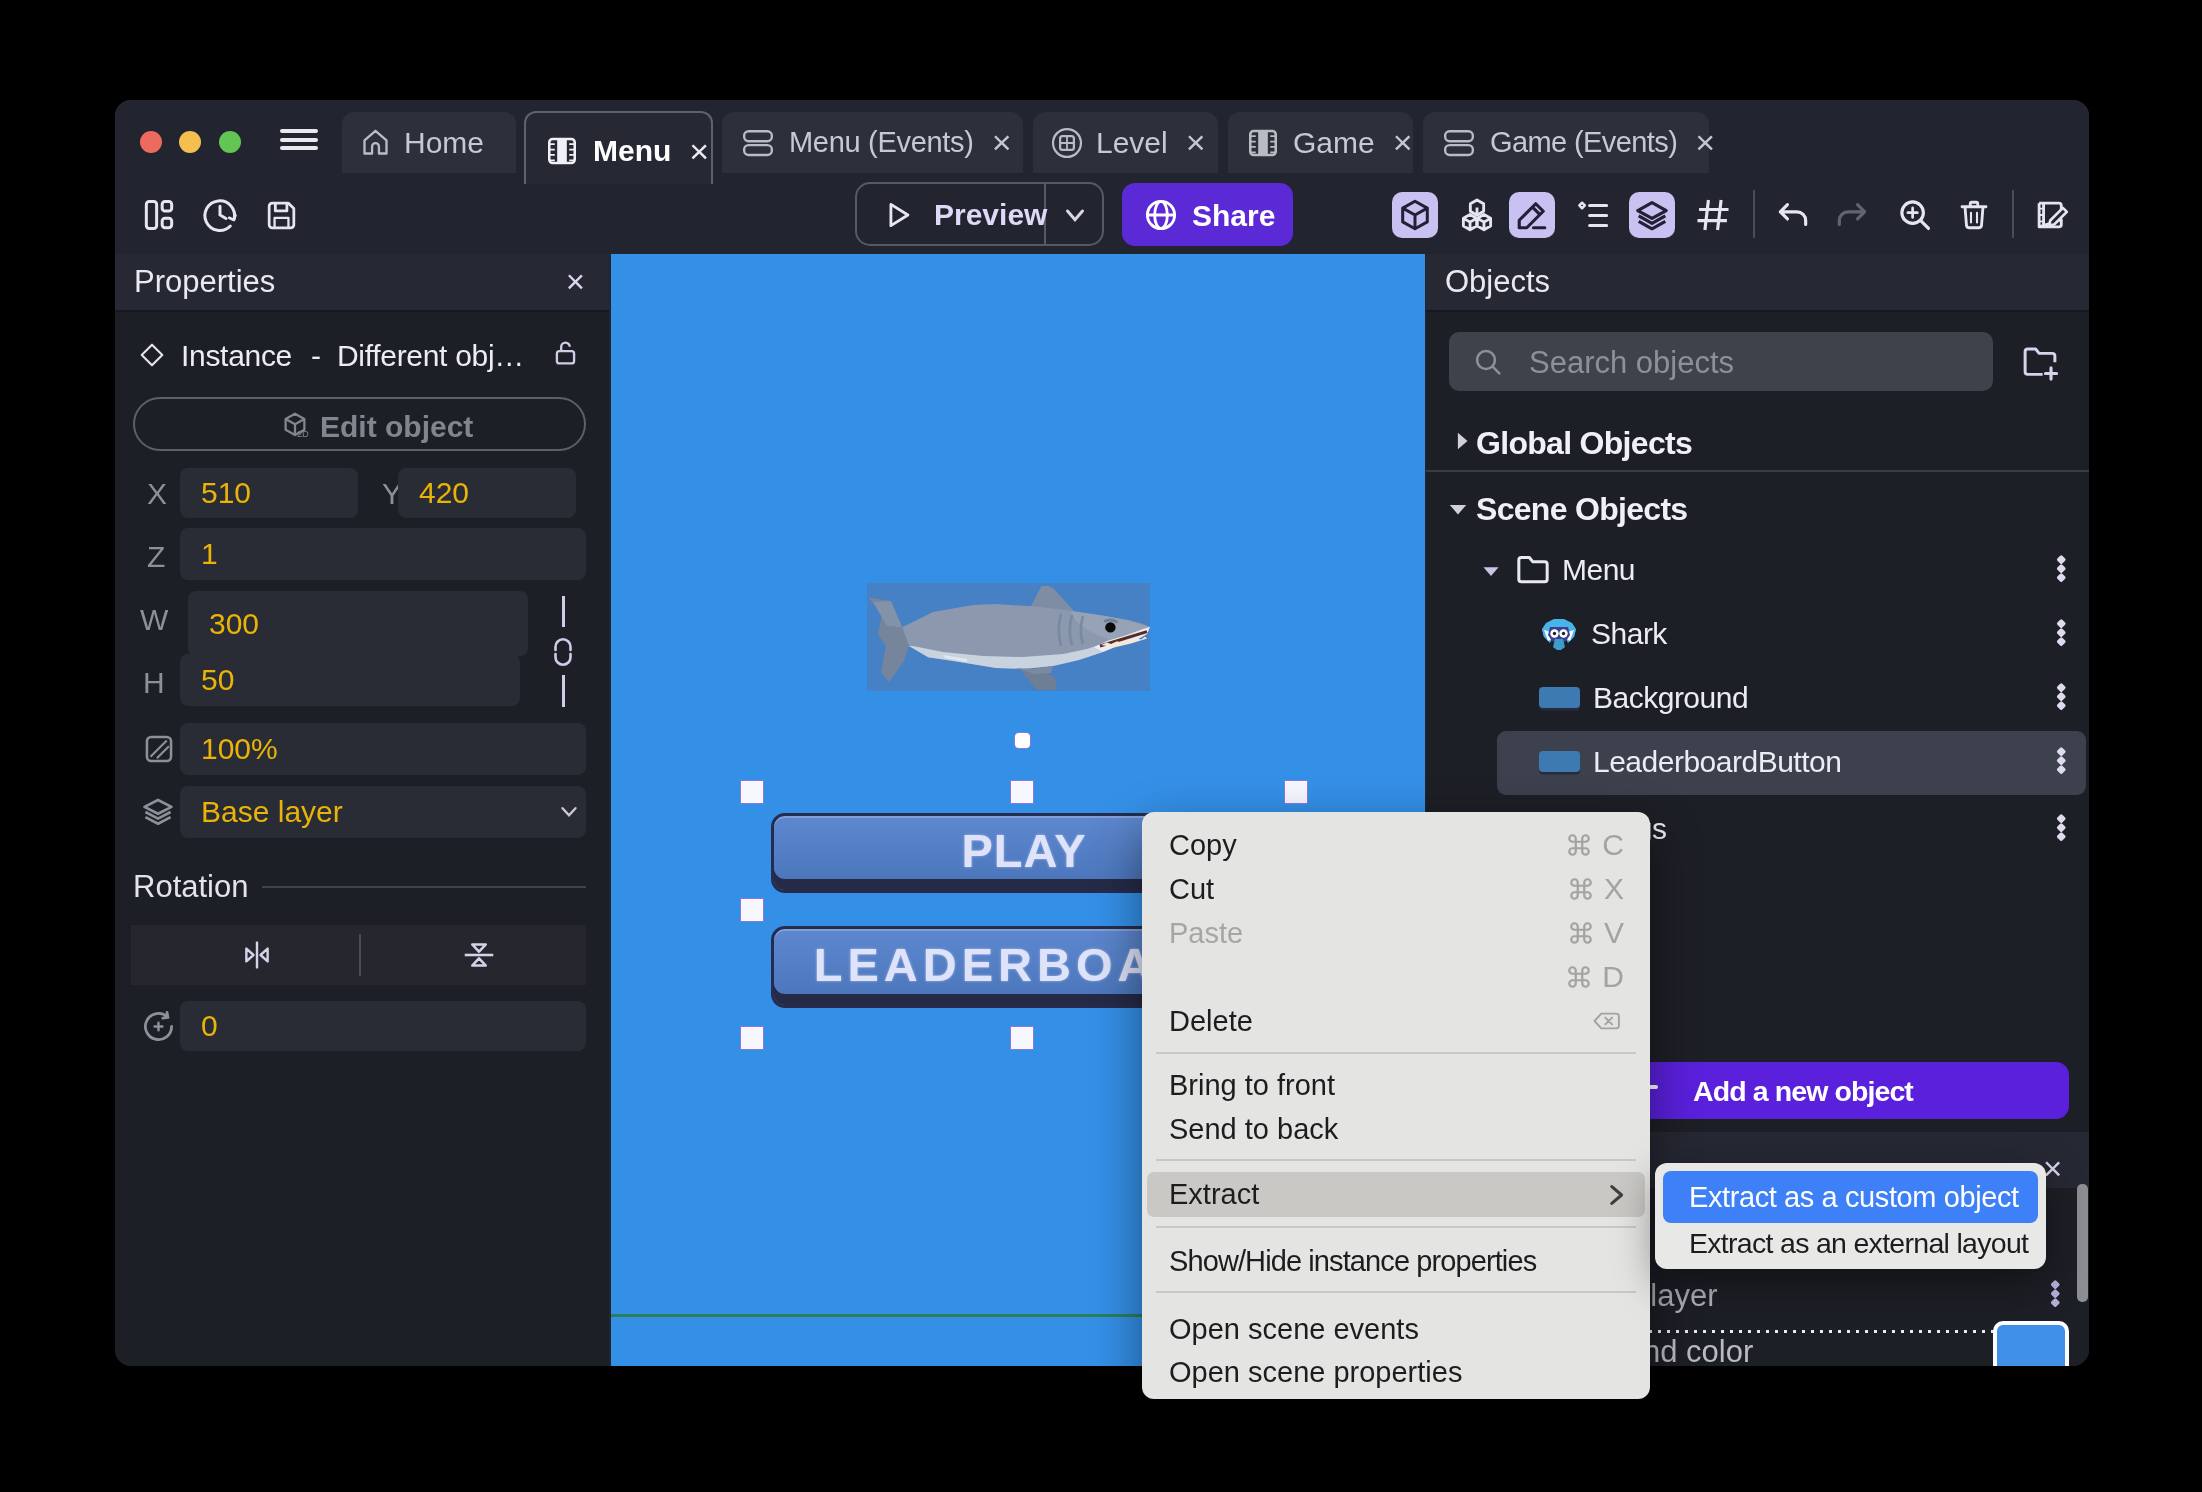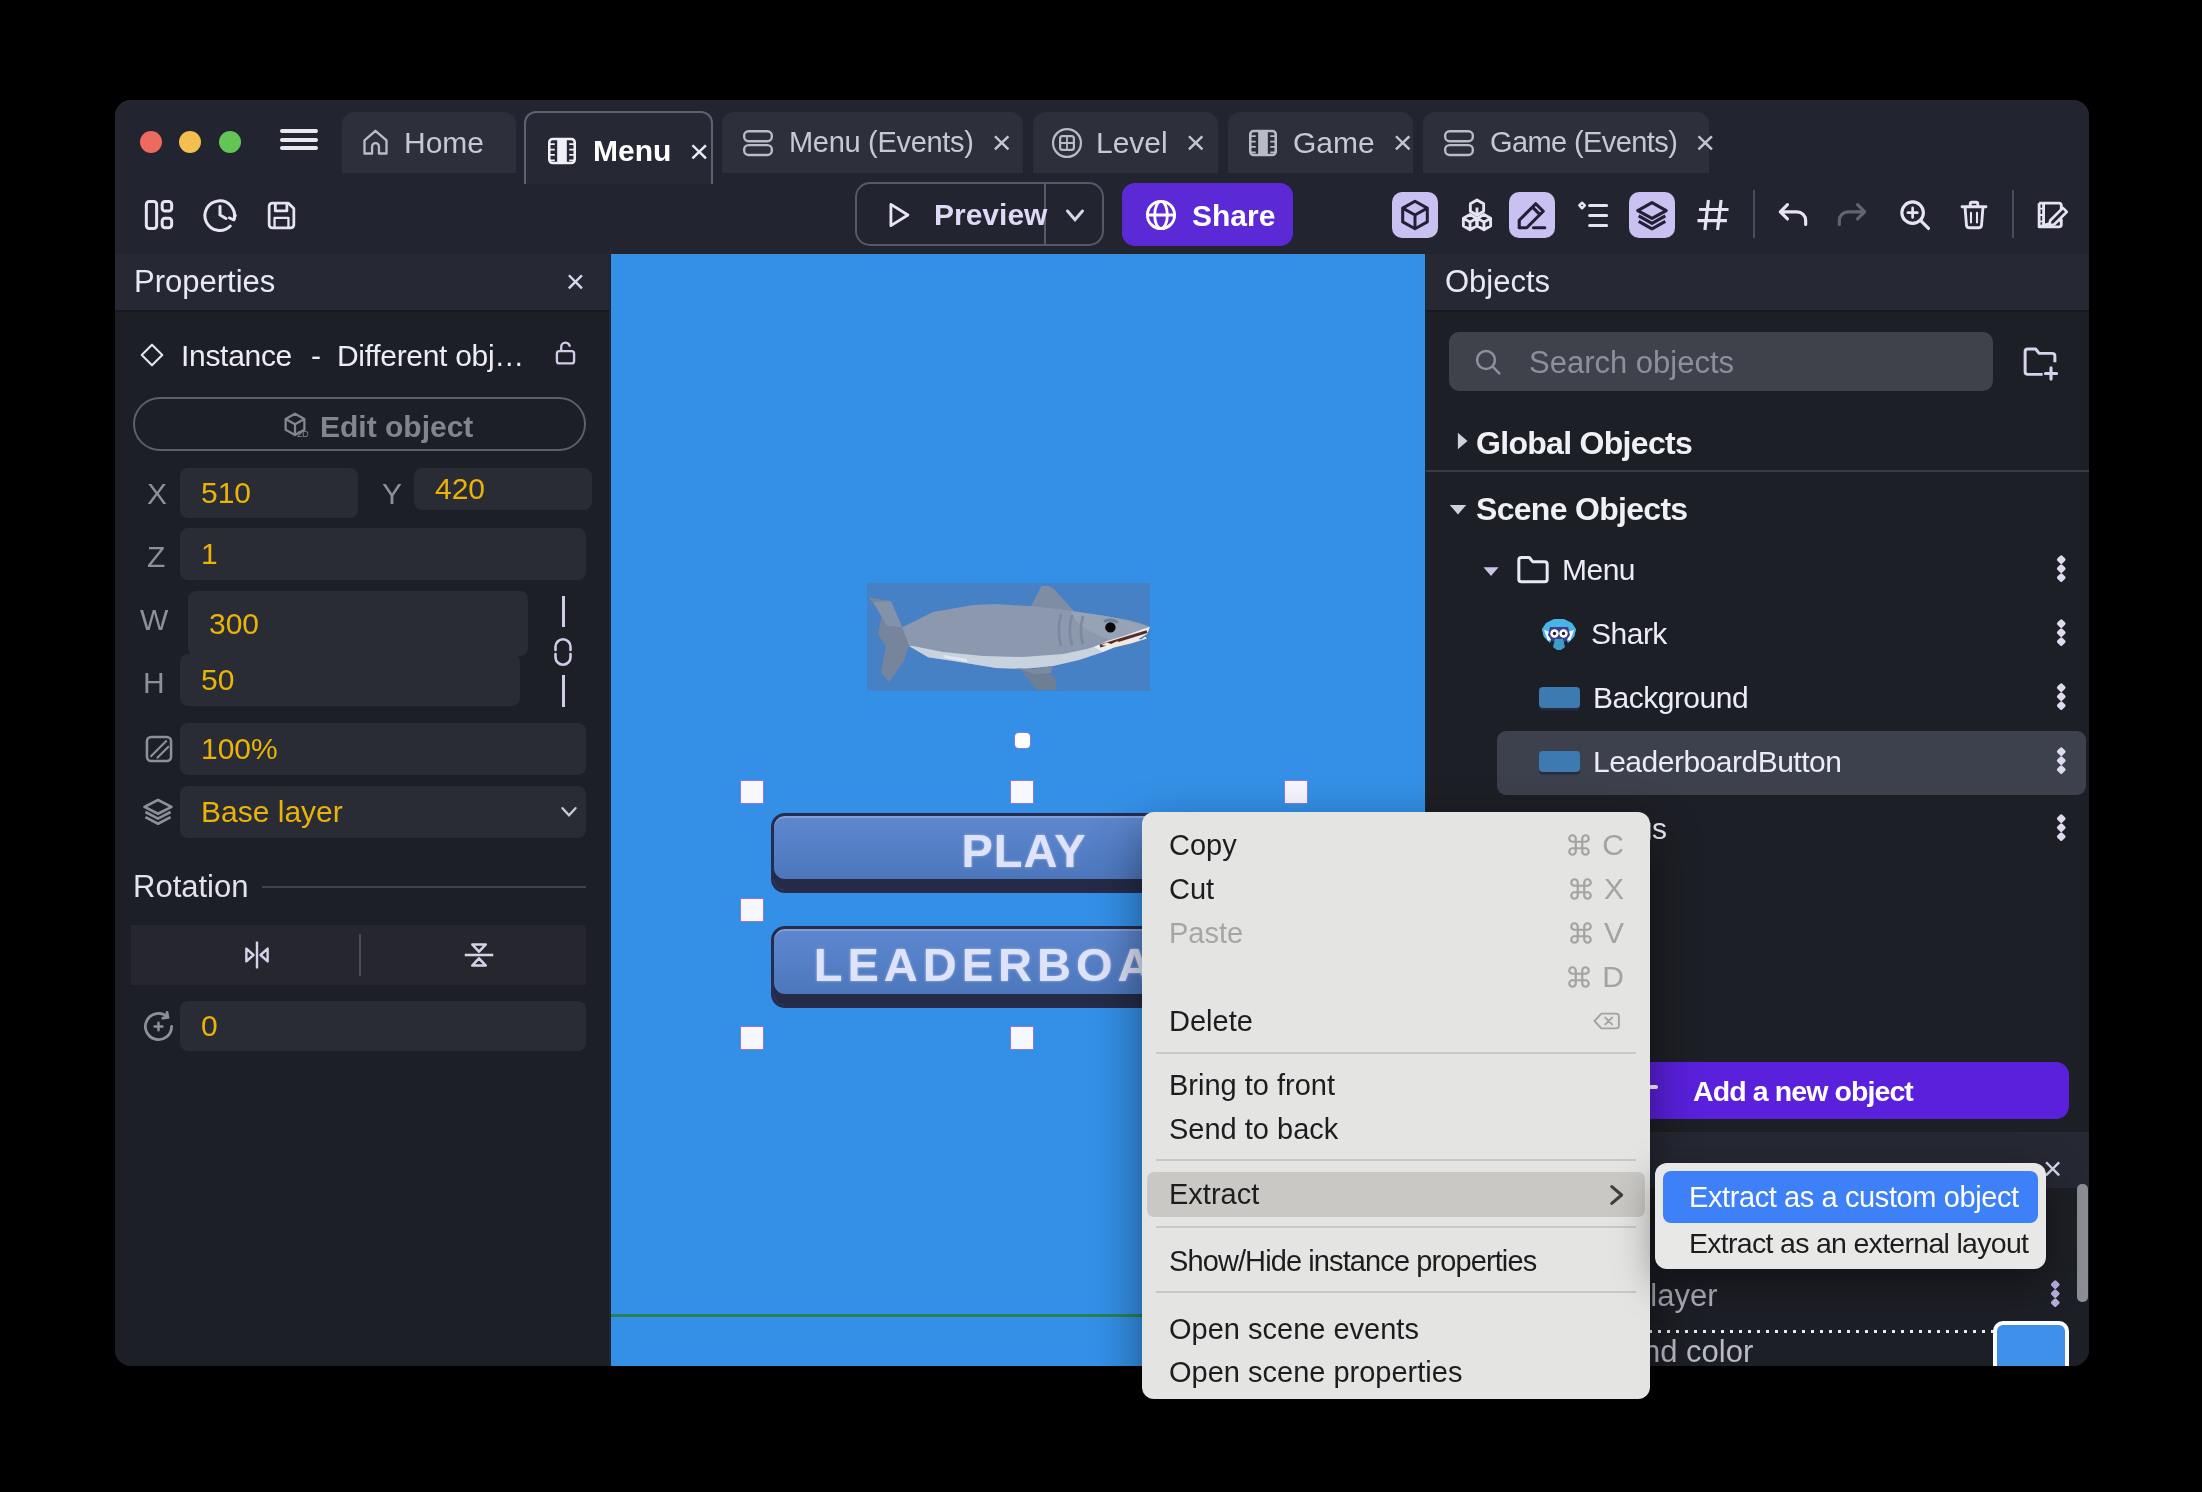--- a/index.html
+++ b/index.html
@@ -217,21 +217,21 @@
     <div class="abs" style="left:18px;top:85px;width:453px;height:54px;border:2px solid #5d5f69;border-radius:27px;"></div>
     <svg class="abs" style="left:165px;top:98px;" width="30" height="30" viewBox="0 0 24 24" fill="none" stroke="#84868f" stroke-width="1.8" stroke-linejoin="round">
         <path d="M12 3 L19.5 7.2 V15.8 L12 20 4.5 15.8 V7.2 Z M4.5 7.2 L12 11.4 19.5 7.2 M12 11.4 V20"></path>
         <text x="13.5" y="21.5" font-size="7.5" fill="#84868f" stroke="none" font-family="Liberation Sans">2D</text>
       </svg>
     <div class="abs" style="left:205px;top:98px;font-size:30px;font-weight:bold;color:#83858e;">Edit object</div>
 
     <div class="lab" style="left:32px;top:165px;">X</div>
     <div class="fld" style="left:65px;top:156px;width:178px;height:50px;">510</div>
     <div class="lab" style="left:267px;top:165px;">Y</div>
-    <div class="fld" style="left:299px;top:156px;width:178px;height:42px;">420</div>
+    <div class="fld" style="left:283px;top:156px;width:178px;height:50px;">420</div>
 
     <div class="lab" style="left:32px;top:228px;">Z</div>
     <div class="fld" style="left:65px;top:216px;width:406px;height:52px;">1</div>
 
     <div class="lab" style="left:25px;top:291px;">W</div>
     <div class="fld" style="left:73px;top:279px;width:340px;height:65px;">300</div>
 
     <div class="lab" style="left:28px;top:354px;">H</div>
     <div class="fld" style="left:65px;top:342px;width:340px;height:52px;">50</div>
 

